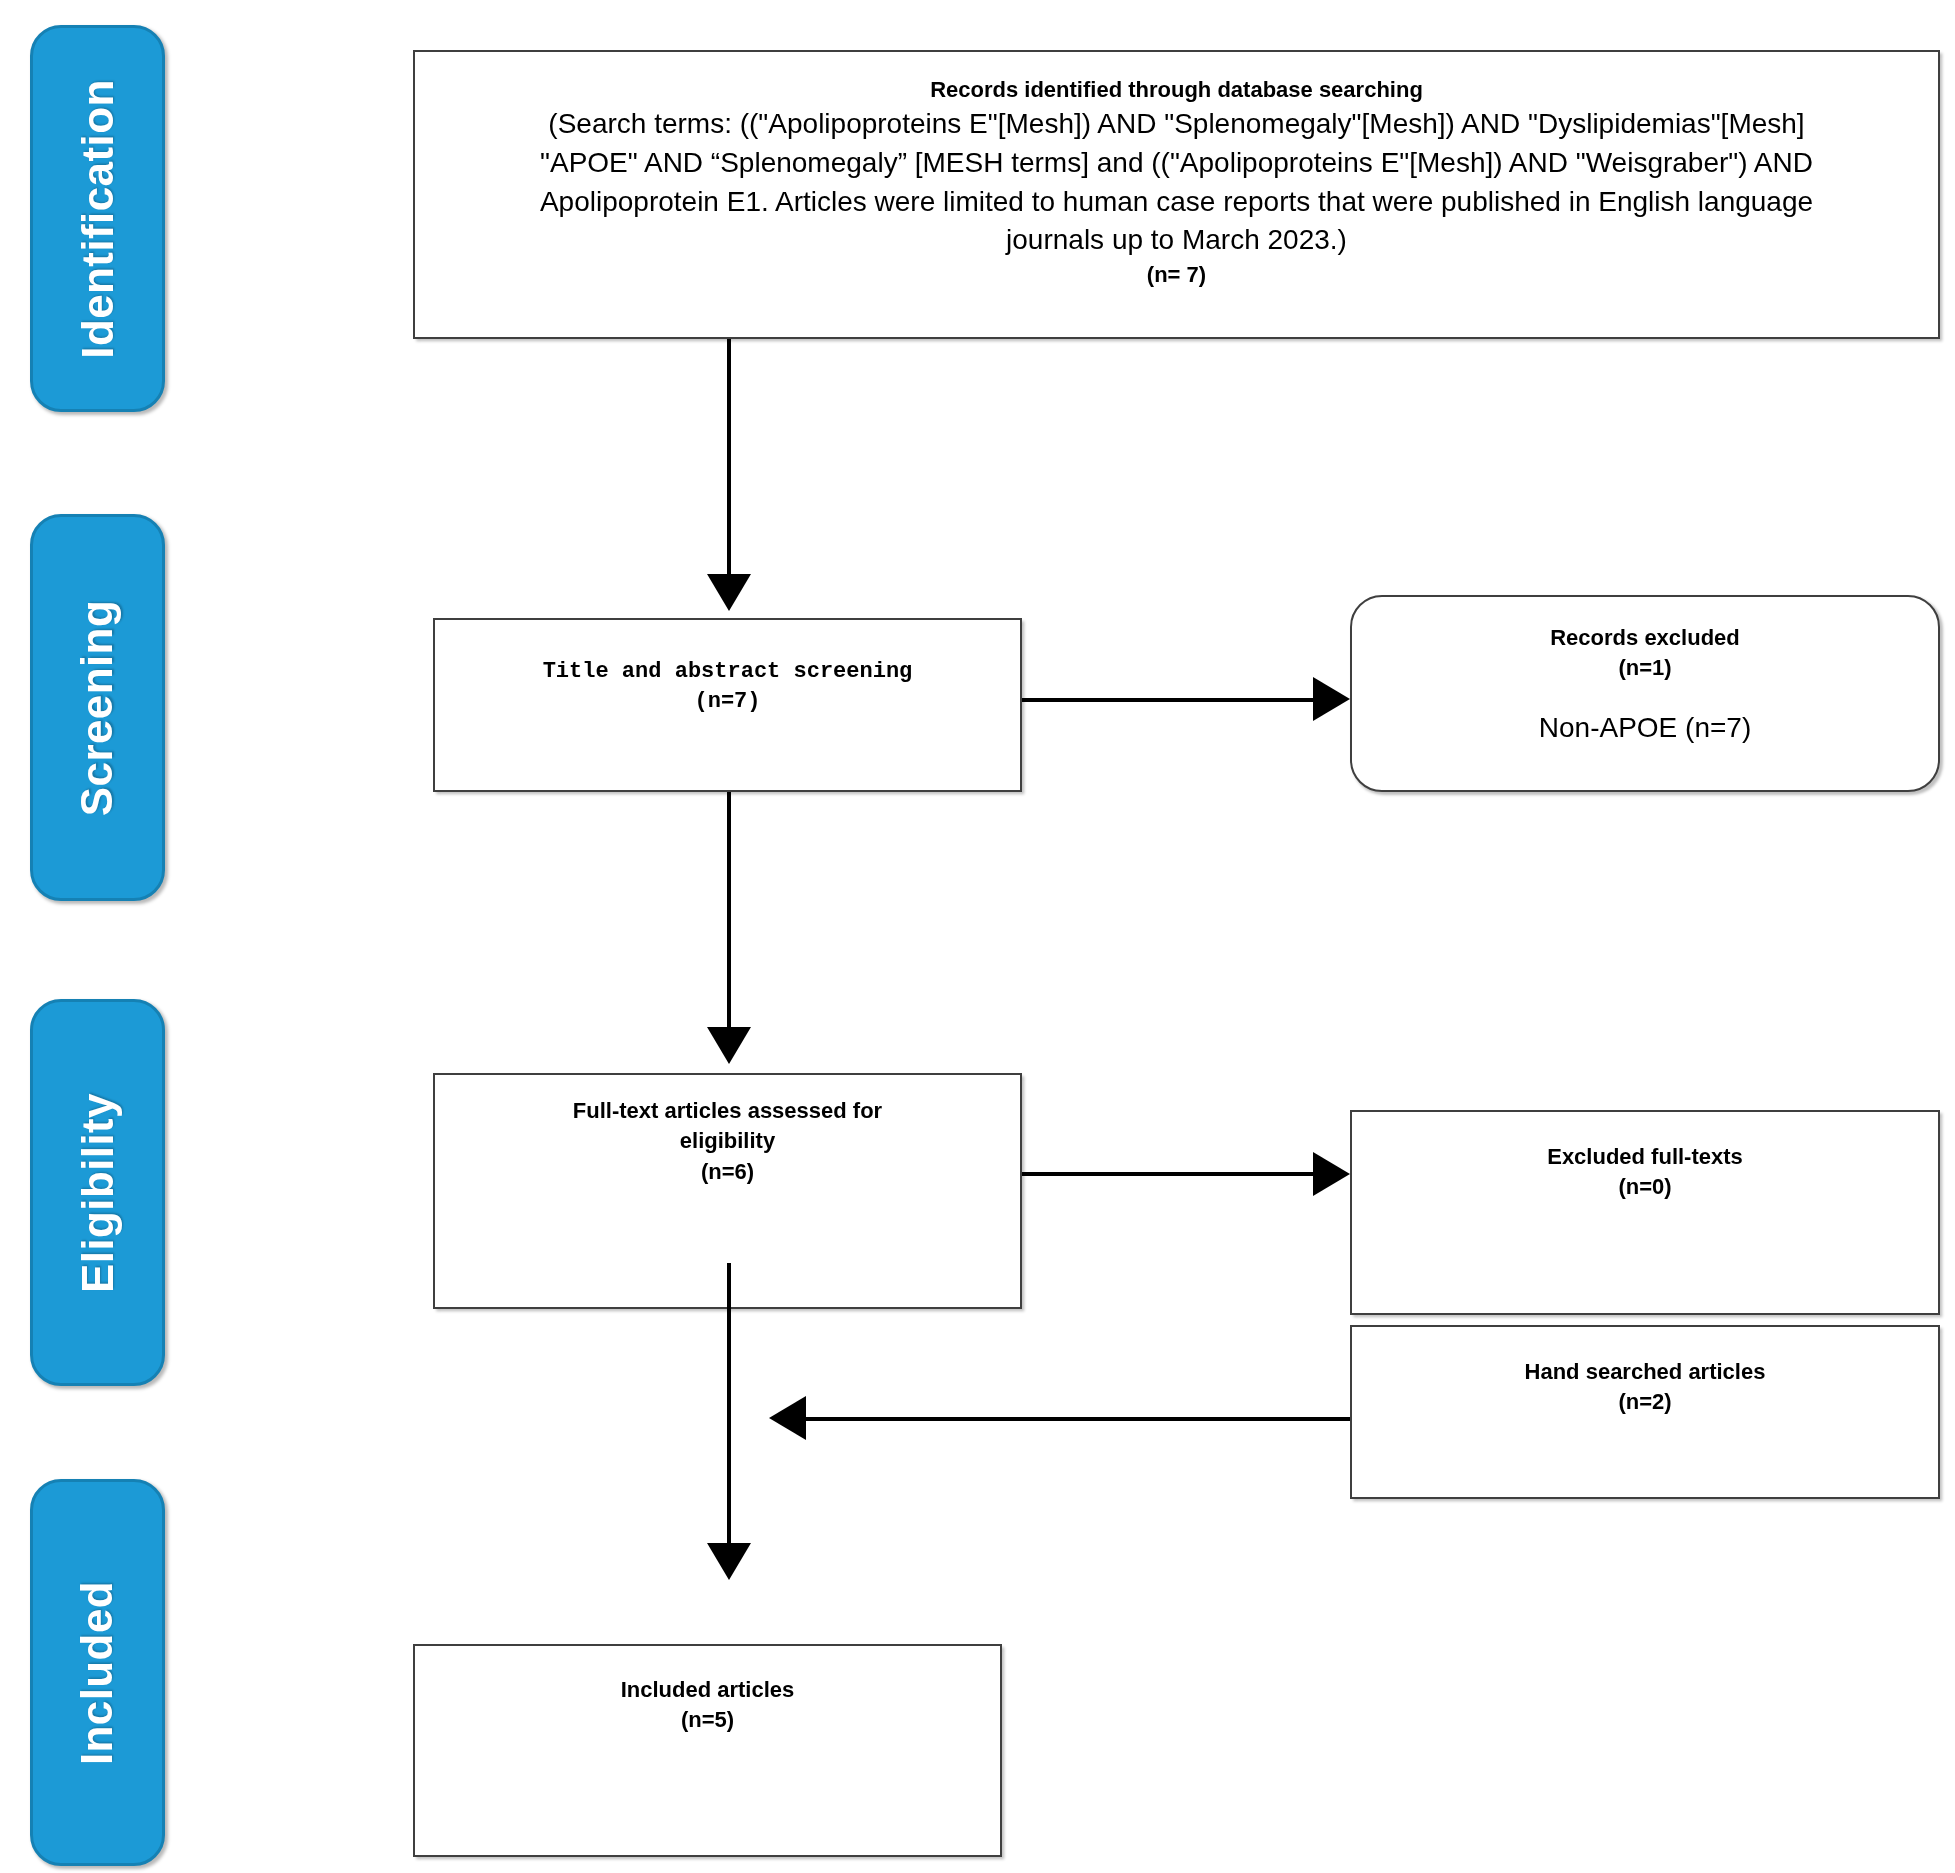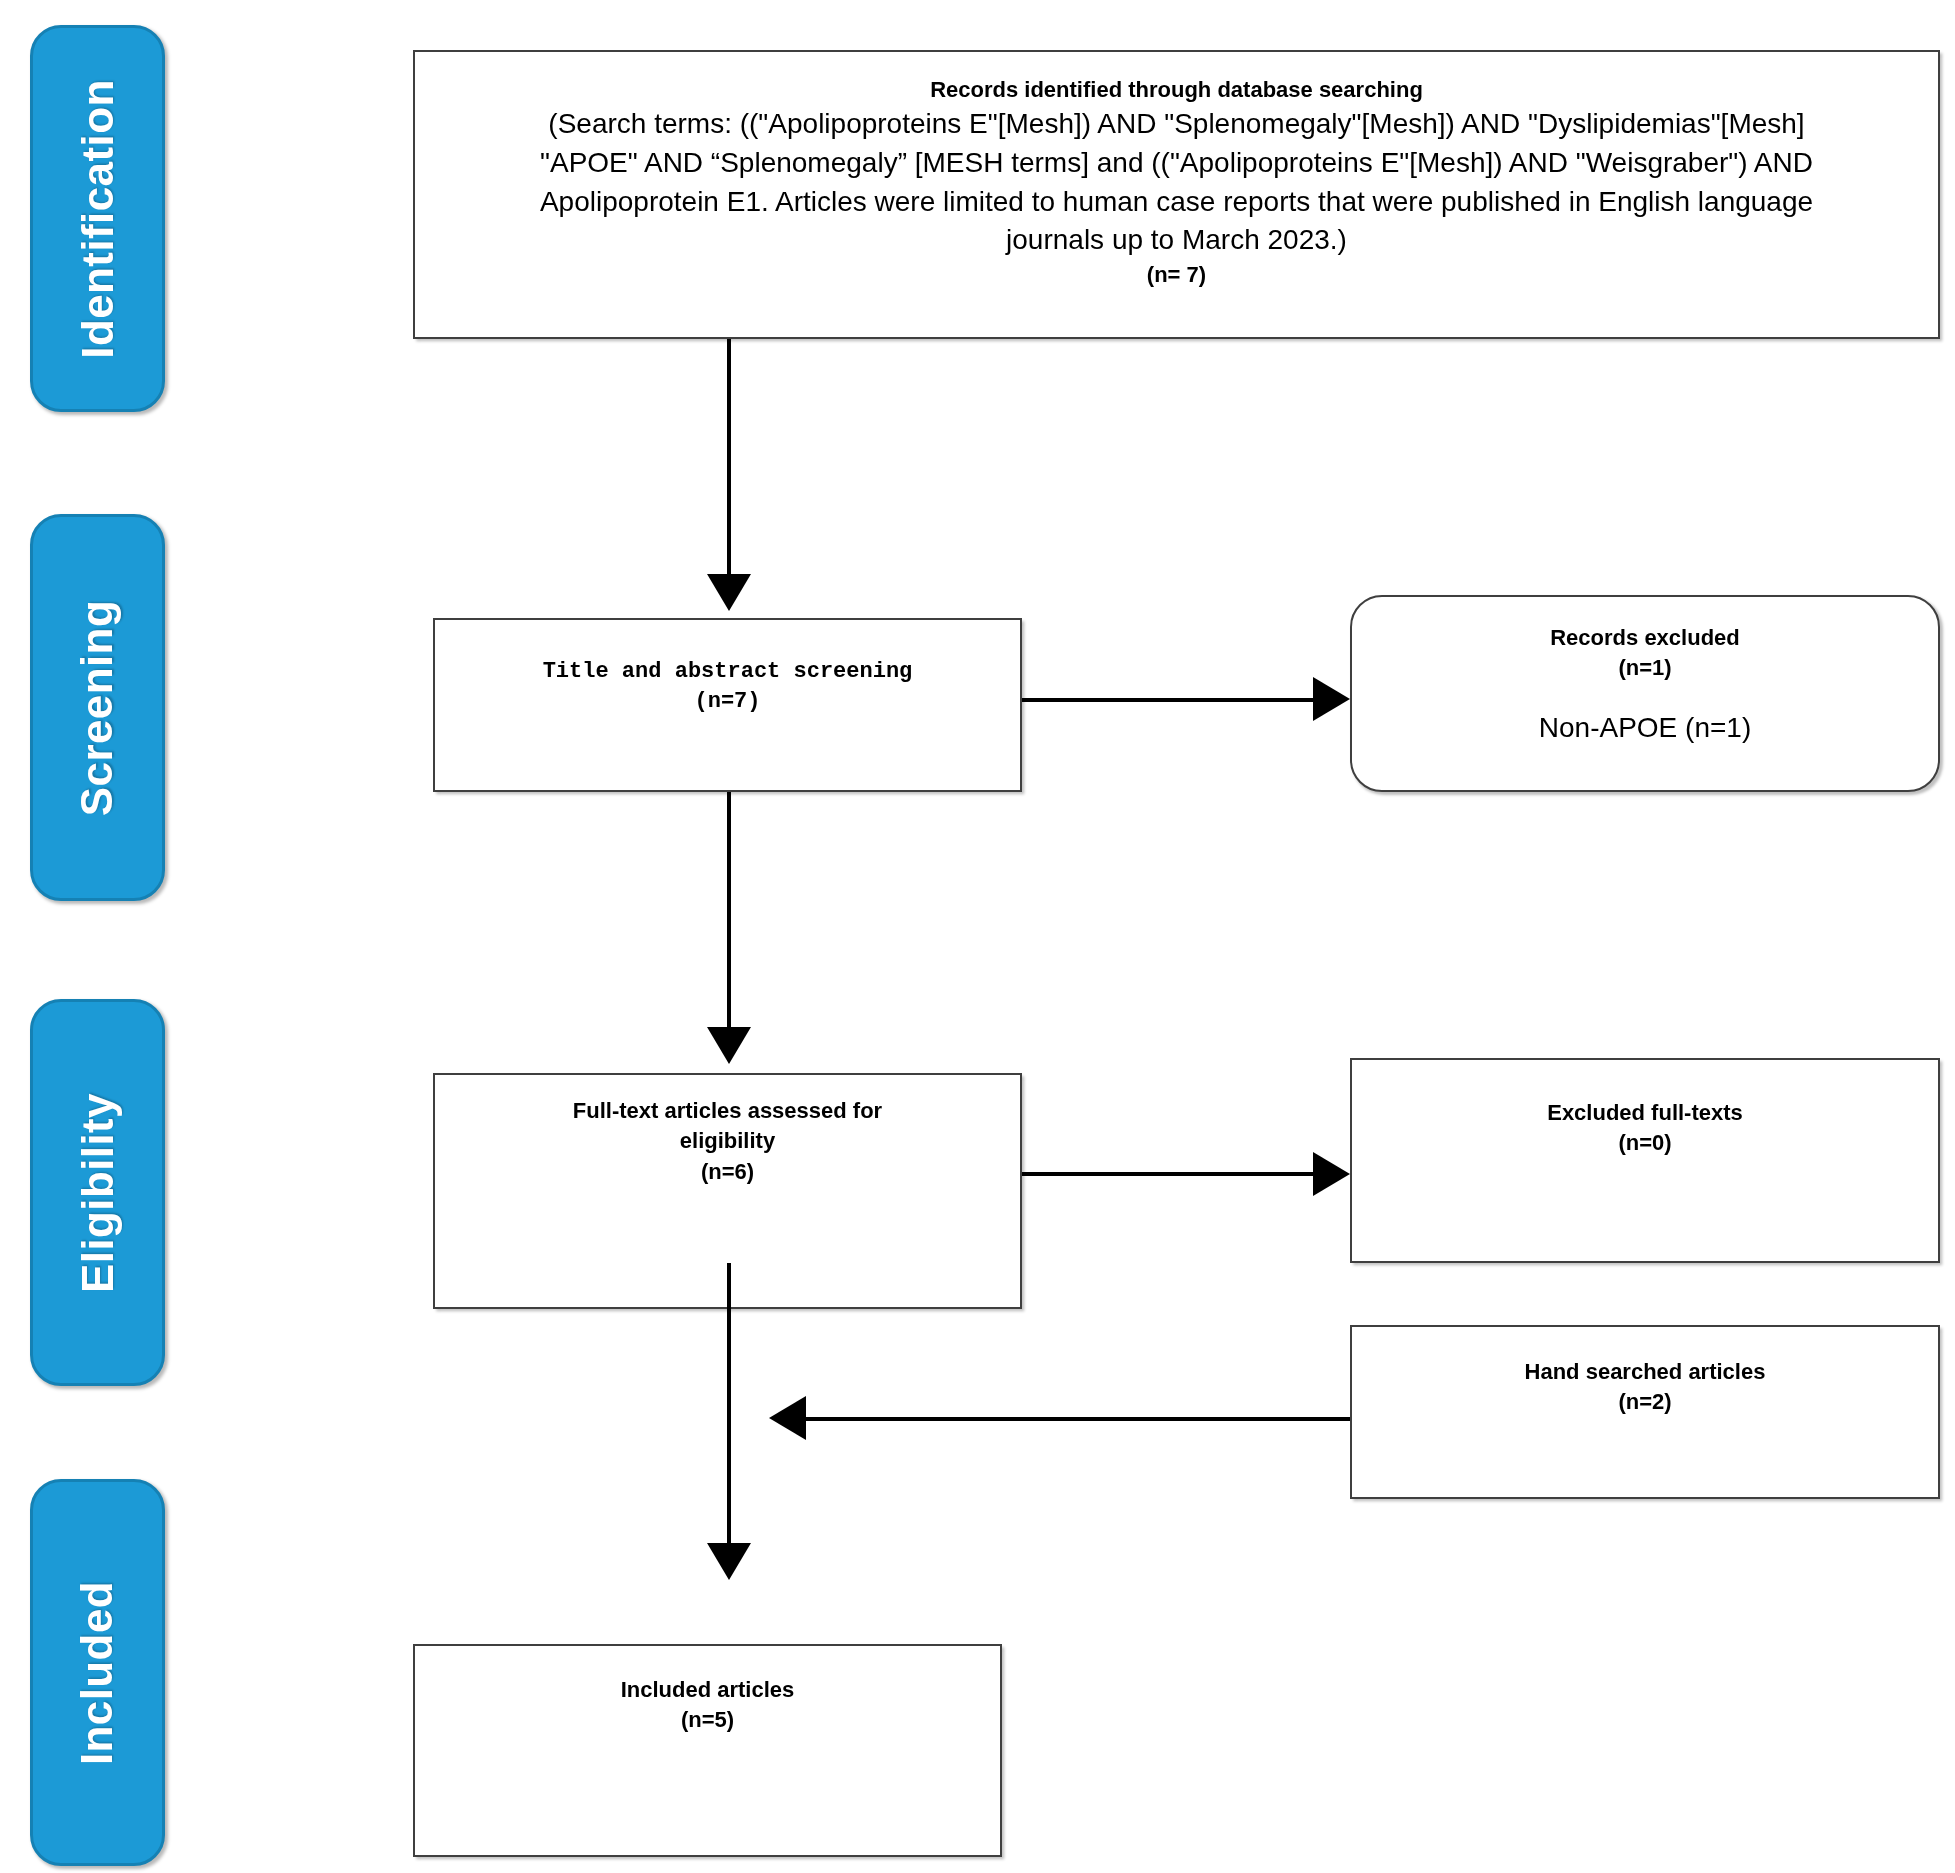--- a/index.html
+++ b/index.html
@@ -130,36 +130,36 @@
     <div class="line bold fs-42">Title and abstract screening</div>
     <div class="line bold fs-42">(n=7)</div>
   </div>
 
   <div class="hline" style="left:1022px; top:698px; width:298px;"></div>
   <div class="arrow-right" style="left:1313px; top:677px;"></div>
 
   <div class="flow-box" style="left:1350px; top:595px; width:590px; height:197px; justify-content:flex-start; padding-top:25.5px;border-radius:32px;">
     <div class="line bold fs-42">Records excluded</div>
     <div class="line bold fs-42">(n=1)</div>
-    <div class="line fs-40" style="margin-top:25.5px;">Non-APOE (n=1)</div>
+    <div class="line fs-40" style="margin-top:25.5px;">Non-APOE (n=7)</div>
   </div>
 
   <div class="vline" style="left:727px; top:792px; height:241px;"></div>
   <div class="arrow-down" style="left:707px; top:1027px;"></div>
 
   <div class="flow-box" style="left:433px; top:1073px; width:589px; height:236px; justify-content:flex-start; padding-top:21px;">
     <div class="line bold fs-42">Full-text articles assessed for</div>
     <div class="line bold fs-42">eligibility</div>
     <div class="line bold fs-42">(n=6)</div>
   </div>
 
   <div class="hline" style="left:1022px; top:1172px; width:298px;"></div>
   <div class="arrow-right" style="left:1313px; top:1152px;"></div>
 
-  <div class="flow-box" style="left:1350px; top:1058px; width:590px; height:205px; justify-content:flex-start; padding-top:38px;">
+  <div class="flow-box" style="left:1350px; top:1110px; width:590px; height:205px; justify-content:flex-start; padding-top:30px;">
     <div class="line bold fs-42">Excluded full-texts</div>
     <div class="line bold fs-42">(n=0)</div>
   </div>
 
   <div class="flow-box" style="left:1350px; top:1325px; width:590px; height:174px; justify-content:flex-start; padding-top:30px;">
     <div class="line bold fs-42">Hand searched articles</div>
     <div class="line bold fs-42">(n=2)</div>
   </div>
 
   <div class="hline" style="left:806px; top:1417px; width:544px;"></div>

